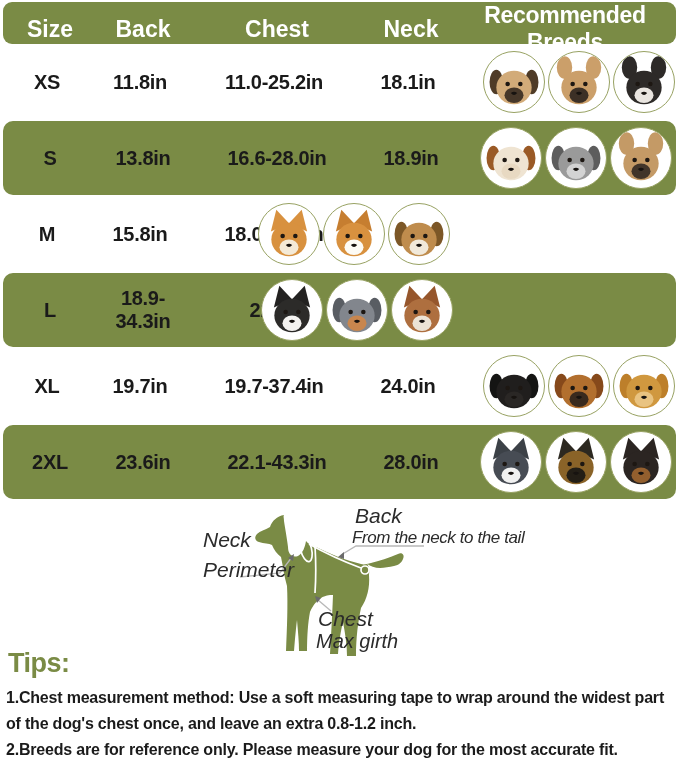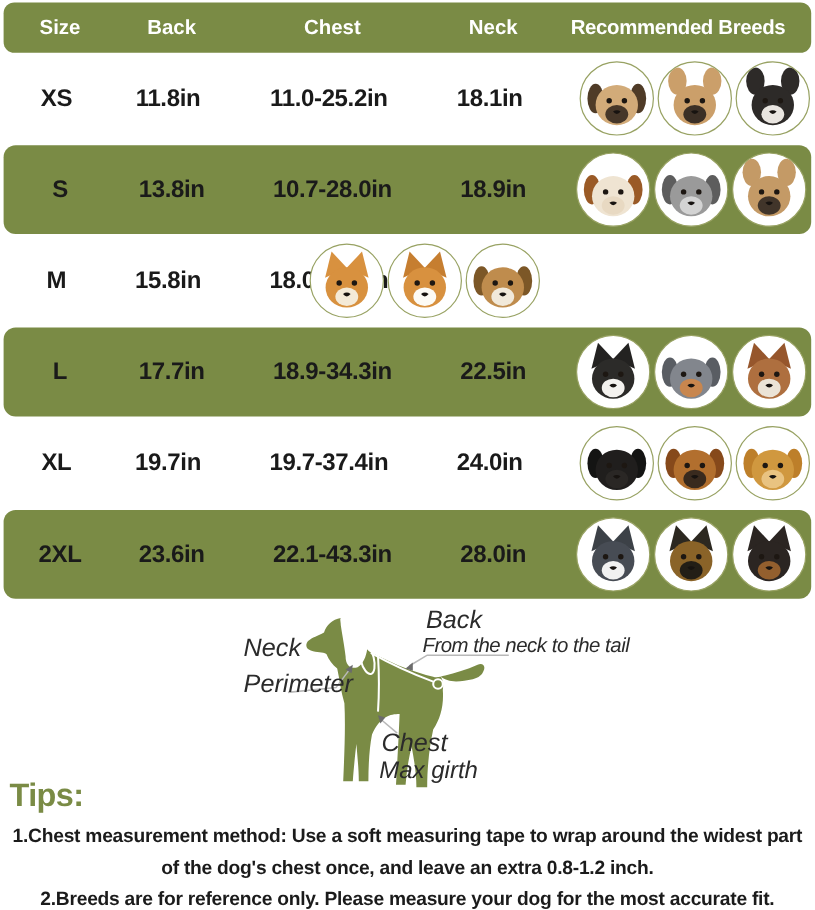--- a/index.html
+++ b/index.html
@@ -15,21 +15,21 @@
   }
   .sheet{width:679px;height:758px;position:relative;}
   .grid-row{
     display:grid;
     grid-template-columns:94px 92px 176px 92px 1fr;
     align-items:center;
     border-radius:19px;
   }
   .header-row{
     height:42px;margin:2px 3px 0 3px;background:var(--olive);
-    border-radius:9px;color:#ffffff;font-weight:700;font-size:17px;
+    border-radius:9px;color:#ffffff;font-weight:700;font-size:23px;
   }
   .hcell{text-align:center;}
   .hcell.breeds-h{text-align:center;padding-right:3px;letter-spacing:-0.3px;}
   .row{height:76px;}
   .row.green{height:74px;margin:1px 3px;border-radius:10px;background:var(--olive);}
   .cell{
     text-align:center;font-size:20px;font-weight:700;
     color:var(--body-text);letter-spacing:-0.3px;
   }
   .cell.breeds{display:flex;justify-content:flex-end;gap:3px;padding-right:4px;}
@@ -47,21 +47,21 @@
   }
   .measure{fill:none;stroke:#ffffff;stroke-width:1.7;}
   .connector{fill:none;stroke:var(--connector);stroke-width:1.3;}
   .tips{margin-top:-14px;padding:0 6px;position:relative;}
   .tips-heading{
     color:var(--olive);font-size:27px;font-weight:700;
     margin:4px 0 6px 2px;letter-spacing:-0.5px;
   }
   .tips p{
     margin:0;font-size:16px;font-weight:700;color:#1b1b1b;
-    line-height:1.62;letter-spacing:-0.2px;text-align:center;
+    line-height:1.62;letter-spacing:-0.2px;
   }
 </style>
 </head>
 <body>
 
 <div class="sheet">
 
   <div class="grid-row header-row">
     <div class="hcell">Size</div>
     <div class="hcell">Back</div>
@@ -108,21 +108,21 @@
               <circle cx="25" cy="33" r="2.5" fill="#1d1712"></circle>
               <circle cx="39" cy="33" r="2.5" fill="#1d1712"></circle>
               <path d="M28.5,43 Q32,40.5 35.5,43 Q32,47.5 28.5,43 Z" fill="#171310"></path>
             </svg>
           </div>
         </div>
       </div>
       <div class="grid-row row green">
         <div class="cell">S</div>
         <div class="cell">13.8in</div>
-        <div class="cell">10.7-28.0in</div>
+        <div class="cell">16.6-28.0in</div>
         <div class="cell">18.9in</div>
         <div class="cell breeds">
           <div class="avatar" aria-label="Cavalier King Charles Spaniel">
             <svg viewBox="0 0 64 64">
               <ellipse cx="12.5" cy="31" rx="7.5" ry="13.5" fill="#9a5a26"></ellipse>
               <ellipse cx="51.5" cy="31" rx="7.5" ry="13.5" fill="#9a5a26"></ellipse>
               <ellipse cx="32" cy="37" rx="19.5" ry="18.5" fill="#efe4d2"></ellipse>
               <ellipse cx="32" cy="45.5" rx="10.5" ry="8.5" fill="#e8d9c2"></ellipse>
               <circle cx="25" cy="33" r="2.5" fill="#1d1712"></circle>
               <circle cx="39" cy="33" r="2.5" fill="#1d1712"></circle>
@@ -188,21 +188,20 @@
               <ellipse cx="32" cy="45.5" rx="10.5" ry="8.5" fill="#f1e9da"></ellipse>
               <circle cx="25" cy="33" r="2.5" fill="#1d1712"></circle>
               <circle cx="39" cy="33" r="2.5" fill="#1d1712"></circle>
               <path d="M28.5,43 Q32,40.5 35.5,43 Q32,47.5 28.5,43 Z" fill="#171310"></path>
             </svg>
           </div>
         </div>
       </div>
       <div class="grid-row row green">
         <div class="cell">L</div>
-        <div class="cell">17.7in</div>
         <div class="cell">18.9-34.3in</div>
         <div class="cell">22.5in</div>
         <div class="cell breeds">
           <div class="avatar" aria-label="Border Collie">
             <svg viewBox="0 0 64 64">
               <path d="M12,28 L18,4 L32,19 Z" fill="#232221"></path>
               <path d="M52,28 L46,4 L32,19 Z" fill="#232221"></path>
               <ellipse cx="32" cy="37" rx="19.5" ry="18.5" fill="#2c2b29"></ellipse>
               <ellipse cx="32" cy="45.5" rx="10.5" ry="8.5" fill="#f4f2ef"></ellipse>
               <circle cx="25" cy="33" r="2.5" fill="#1d1712"></circle>

